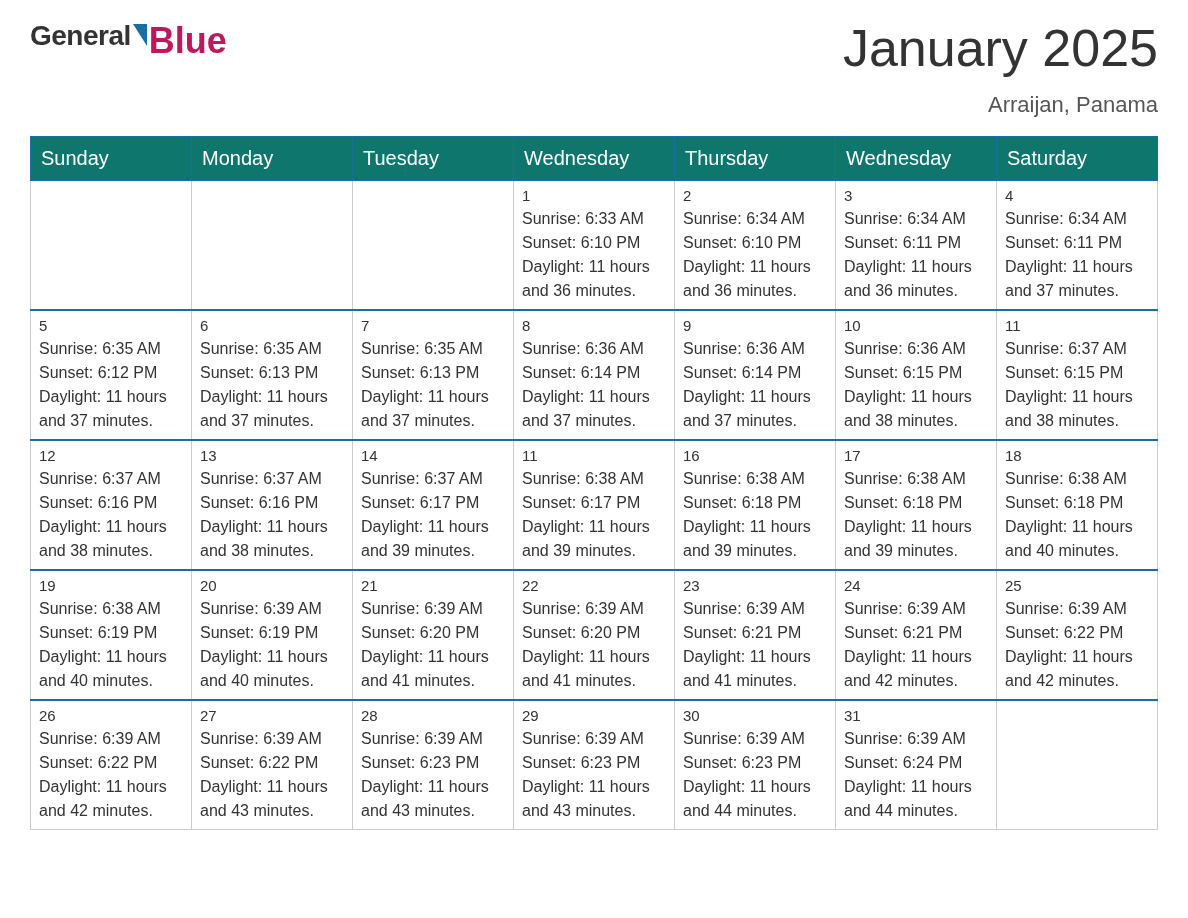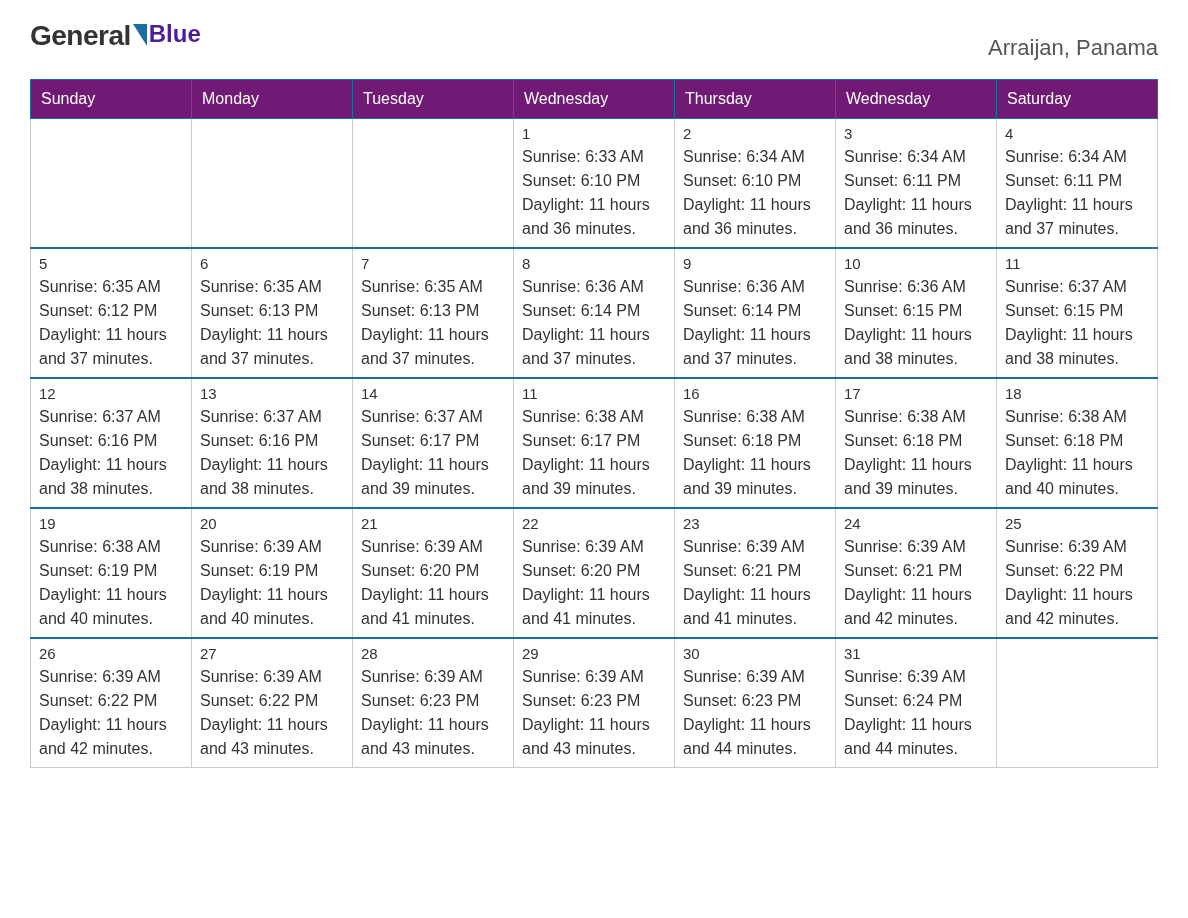--- a/index.html
+++ b/index.html
@@ -35,23 +35,23 @@
     .logo-triangle {
       width: 0;
       height: 0;
       border-left: 14px solid transparent;
       border-right: 0px solid transparent;
       border-top: 22px solid #1a6fa0;
       margin-left: 2px;
       margin-bottom: 2px;
     }
     .logo-blue {
-      font-size: 24px;
+      font-size: 36px;
       font-weight: bold;
-      color: #4c1d95;
+      color: #be185d;
       margin-left: 2px;
     }
     .title-area {
       text-align: right;
     }
     .month-title {
       font-size: 52px;
       font-weight: normal;
       color: #333;
       line-height: 1.1;
@@ -60,23 +60,23 @@
       font-size: 22px;
       color: #555;
       margin-top: 15px;
     }
     .calendar {
       width: 100%;
       border-collapse: collapse;
       border: 1px solid #bbb;
     }
     .calendar th {
-      background-color: #701a75;
+      background-color: #0f766e;
       color: #fff;
-      font-size: 16px;
+      font-size: 20px;
       font-weight: normal;
       padding: 10px 10px;
       border: 1px solid #1a6fa0;
       text-align: left;
     }
     .calendar td {
       border: 1px solid #ccc;
       vertical-align: top;
       padding: 6px 8px;
       width: 14.28%;
@@ -108,20 +108,21 @@
 
 <div class="header-area">
   <div class="logo">
     <div class="logo-top">
       <span class="logo-general">General</span>
       <div class="logo-triangle"></div>
     </div>
     <span class="logo-blue">Blue</span>
   </div>
   <div class="title-area">
+    <div class="month-title">January 2025</div>
     <div class="location">Arraijan, Panama</div>
   </div>
 </div>
 
 <table class="calendar">
   <thead>
     <tr>
     <th>Sunday</th>
         <th>Monday</th>
         <th>Tuesday</th>

